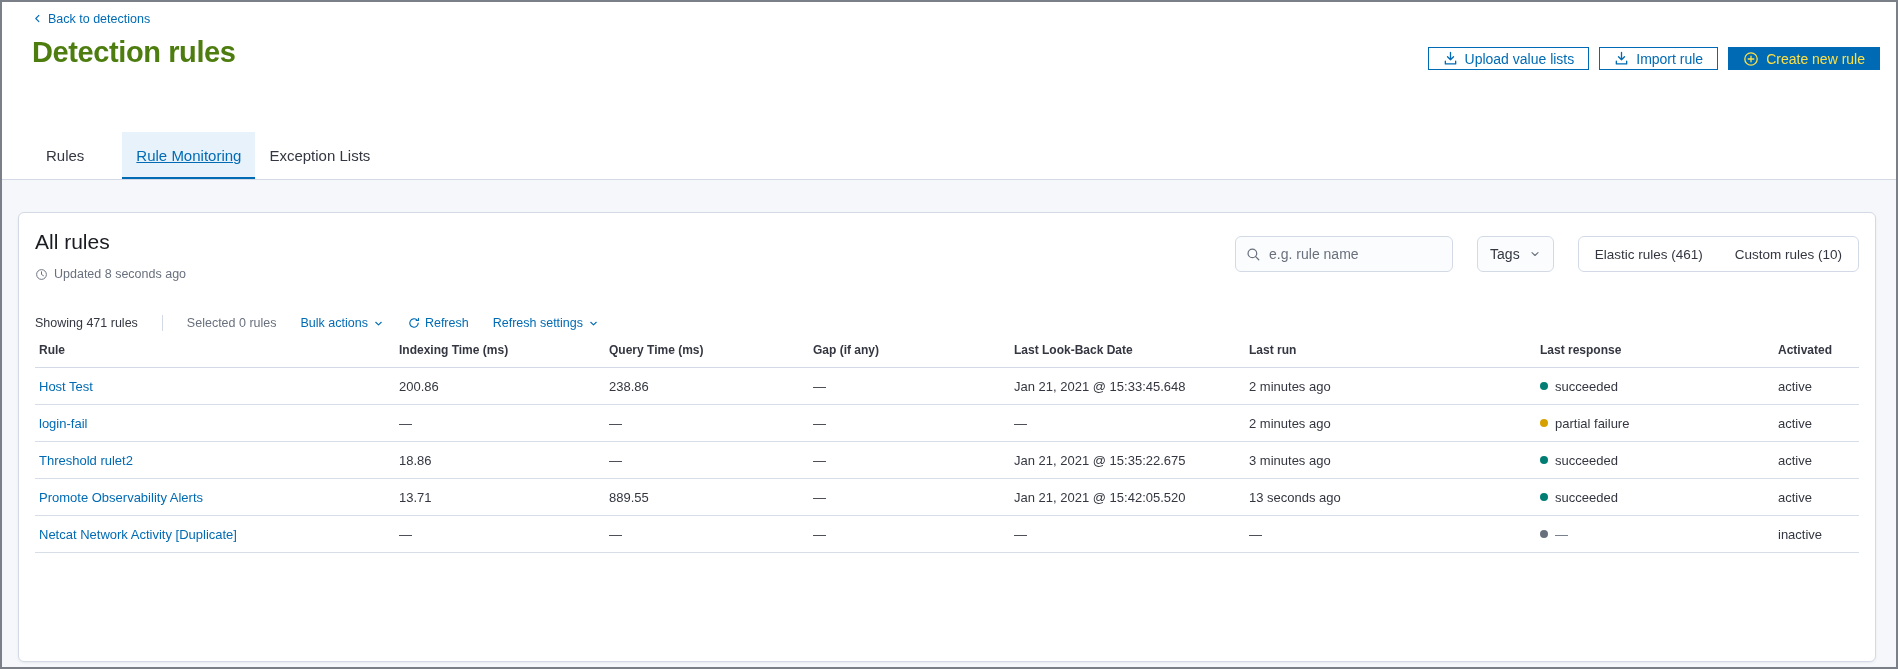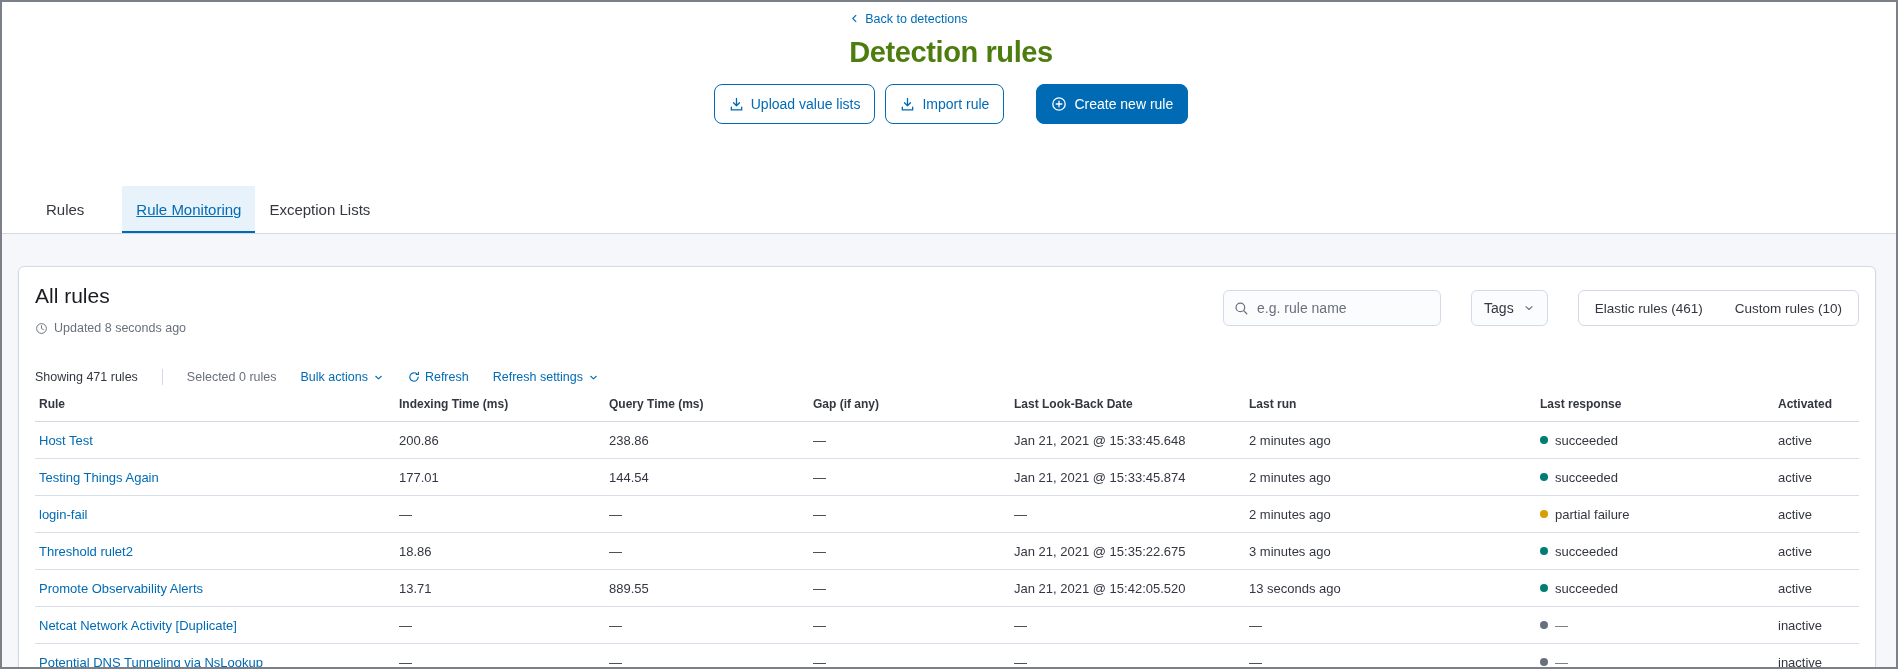--- a/index.html
+++ b/index.html
@@ -6,44 +6,44 @@
   html,body { background:#e8e8e8; }
   body { font-family:"Liberation Sans", sans-serif; }
 
   .screen {
     position:relative; width:1898px; height:669px;
     border:2px solid #7a7f88; background:#ffffff;
     overflow:hidden; color:#343741;
   }
 
   
-  .page-header { display:flex; justify-content:space-between; align-items:center; padding:8px 16px 0 20px;flex-direction:column; }
+  .page-header { display:flex; justify-content:space-between; align-items:flex-end; padding:8px 16px 0 30px; }
   .back-link { display:inline-flex; align-items:center; gap:5px; color:#006BB4; font-size:12.5px; text-decoration:none; cursor:pointer; }
   .page-title { font-size:29px; font-weight:700; color:#4d7c0f; letter-spacing:-0.4px; line-height:36px; margin-top:6px; }
   .header-actions { display:flex; gap:10px; margin-top:14px; }
-  .btn { height:40px; padding:0 14px; border-radius:8px; font-size:14px; display:inline-flex; align-items:center; gap:7px;
+  .btn { height:23px; padding:0 14px; border-radius:0; font-size:14px; display:inline-flex; align-items:center; gap:7px;
          border:1px solid #006BB4; color:#006BB4; background:#fff; cursor:pointer; font-family:inherit; white-space:nowrap; }
-  .btn.primary { background:#006BB4; border-color:#006BB4; color:#ffffff;margin-left:22px; }
+  .btn.primary { background:#006BB4; border-color:#006BB4; color:#fde047; }
   .btn svg { flex:0 0 auto; }
 
   
   .tabs { display:flex; padding:0 0 0 30px; border-bottom:1px solid #D3DAE6; margin-top:62px; }
   .tab { padding:15px 14px; font-size:15px; color:#343741; cursor:pointer; line-height:17px; }
   .tab.active { color:#006BB4; background:#e8f2fb; text-decoration:underline; box-shadow:inset 0 -2px 0 #006BB4;margin-left:24px; }
 
   
   .page-body { background:#F5F7FA; height:487px; padding:32px 20px 0 16px; }
   .panel { background:#fff; border:1px solid #D3DAE6; border-radius:6px; height:450px; padding:16px; overflow:hidden;
            box-shadow:0 1px 2px rgba(152,162,179,0.15); }
 
   .panel-head { display:flex; justify-content:space-between; align-items:flex-start; }
   .panel-title { font-size:21px; font-weight:400; color:#1a1c21; line-height:26px; }
   .updated-row { display:flex; align-items:center; gap:6px; margin-top:12px; color:#69707D; font-size:12.5px; }
 
-  .controls { display:flex; align-items:center; gap:30px; margin-top:7px; }
+  .controls { display:flex; align-items:center; gap:24px; margin-top:7px; }
   .search-box { width:218px; height:36px; border:1px solid #D3DAE6; border-radius:6px; background:#fbfcfd;
                 display:flex; align-items:center; gap:8px; padding:0 10px; color:#69707D; }
   .search-box input { border:none; outline:none; background:transparent; font-family:inherit; font-size:14px; width:100%; color:#343741; }
   .search-box input::placeholder { color:#69707D; }
   .select-btn { height:36px; border:1px solid #D3DAE6; border-radius:6px; background:#fbfcfd; padding:0 12px;
                 display:inline-flex; align-items:center; gap:9px; font-size:14px; color:#343741; cursor:pointer; font-family:inherit; }
   .select-btn .chev { color:#69707D; }
   .filter-group { height:36px; border:1px solid #D3DAE6; border-radius:6px; background:#fff; display:flex; align-items:center; }
   .filter-btn { padding:0 16px; font-size:13.5px; color:#343741; background:none; border:none; height:100%; cursor:pointer; font-family:inherit; }
 
@@ -221,30 +221,20 @@
               <td><a class="rule-link">Host Test</a></td>
               <td>200.86</td>
               <td>238.86</td>
               <td class="dash">—</td>
               <td>Jan 21, 2021 @ 15:33:45.648</td>
               <td>2 minutes ago</td>
               <td><span class="dot" style="background: rgb(1, 125, 115);"></span><span>succeeded</span></td>
               <td>active</td>
             </tr>
             <tr>
-              <td><a class="rule-link">Testing Things Again</a></td>
-              <td>177.01</td>
-              <td>144.54</td>
-              <td class="dash">—</td>
-              <td>Jan 21, 2021 @ 15:33:45.874</td>
-              <td>2 minutes ago</td>
-              <td><span class="dot" style="background: rgb(1, 125, 115);"></span><span>succeeded</span></td>
-              <td>active</td>
-            </tr>
-            <tr>
               <td><a class="rule-link">login-fail</a></td>
               <td class="dash">—</td>
               <td class="dash">—</td>
               <td class="dash">—</td>
               <td class="dash">—</td>
               <td>2 minutes ago</td>
               <td><span class="dot" style="background: rgb(214, 160, 0);"></span><span>partial failure</span></td>
               <td>active</td>
             </tr>
             <tr>
@@ -270,28 +260,18 @@
             <tr>
               <td><a class="rule-link">Netcat Network Activity [Duplicate]</a></td>
               <td class="dash">—</td>
               <td class="dash">—</td>
               <td class="dash">—</td>
               <td class="dash">—</td>
               <td class="dash">—</td>
               <td><span class="dot" style="background: rgb(105, 112, 125);"></span><span class="dash">—</span></td>
               <td>inactive</td>
             </tr>
-            <tr>
-              <td><a class="rule-link">Potential DNS Tunneling via NsLookup</a></td>
-              <td class="dash">—</td>
-              <td class="dash">—</td>
-              <td class="dash">—</td>
-              <td class="dash">—</td>
-              <td class="dash">—</td>
-              <td><span class="dot" style="background: rgb(105, 112, 125);"></span><span class="dash">—</span></td>
-              <td>inactive</td>
-            </tr>
           </tbody>
       </table>
 
     </section>
   </div>
 </div>
 
 </body></html>

